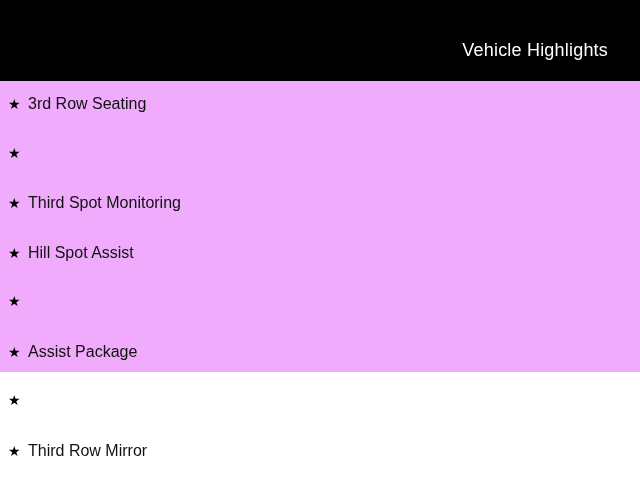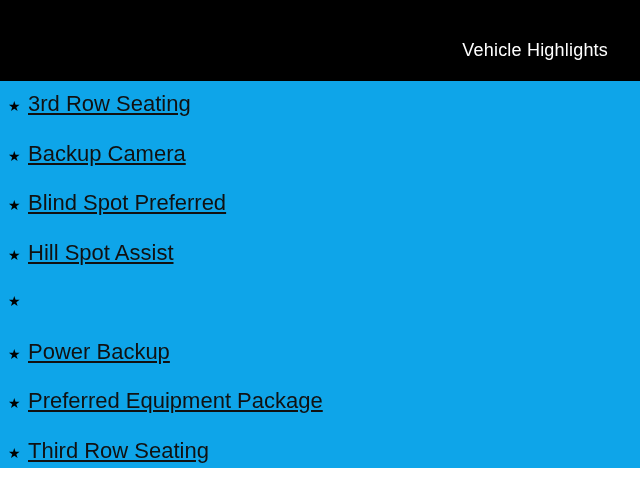--- a/index.html
+++ b/index.html
@@ -9,22 +9,22 @@
   body {
     width: 640px;
     height: 480px;
     background: #ffffff;
     font-family: "Liberation Sans", sans-serif;
     overflow: hidden;
   }
   .page {
     position: relative;
     width: 640px;
-    height: 468px;
-    background: #0ea5e9;
+    height: 372px;
+    background: #f0abfc;
   }
   .header-bar {
     position: relative;
     width: 640px;
     height: 81px;
     background: #000000;
     box-sizing: border-box;
   }
   .header-title {
     position: absolute;
@@ -52,71 +52,68 @@
   .bullet-star {
     width: 20px;
     flex: 0 0 20px;
     color: #000000;
     font-size: 14px;
     line-height: 18px;
     text-align: left;
   }
   .highlight-label {
     color: #111111;
-    font-size: 22px;
+    font-size: 16px;
     line-height: 20px;
     white-space: nowrap;
-    text-decoration: underline;
   }
 </style>
 </head>
 <body>
 
 <div class="page">
 
   <div class="header-bar">
     <div class="header-title">Vehicle Highlights</div>
   </div>
 
   <ul class="highlights-list">
 
     <li class="highlight-item">
       <span class="bullet-star">★</span>
       <span class="highlight-label">3rd Row Seating</span>
     </li>
 
     <li class="highlight-item">
       <span class="bullet-star">★</span>
-      <span class="highlight-label">Backup Camera</span>
     </li>
 
     <li class="highlight-item">
       <span class="bullet-star">★</span>
-      <span class="highlight-label">Blind Spot Preferred</span>
+      <span class="highlight-label">Third Spot Monitoring</span>
     </li>
 
     <li class="highlight-item">
       <span class="bullet-star">★</span>
       <span class="highlight-label">Hill Spot Assist</span>
     </li>
 
     <li class="highlight-item">
       <span class="bullet-star">★</span>
     </li>
 
     <li class="highlight-item">
       <span class="bullet-star">★</span>
-      <span class="highlight-label">Power Backup</span>
+      <span class="highlight-label">Assist Package</span>
     </li>
 
     <li class="highlight-item">
       <span class="bullet-star">★</span>
-      <span class="highlight-label">Preferred Equipment Package</span>
     </li>
 
     <li class="highlight-item">
       <span class="bullet-star">★</span>
-      <span class="highlight-label">Third Row Seating</span>
+      <span class="highlight-label">Third Row Mirror</span>
     </li>
 
   </ul>
 
 </div>
 
 </body></html>

